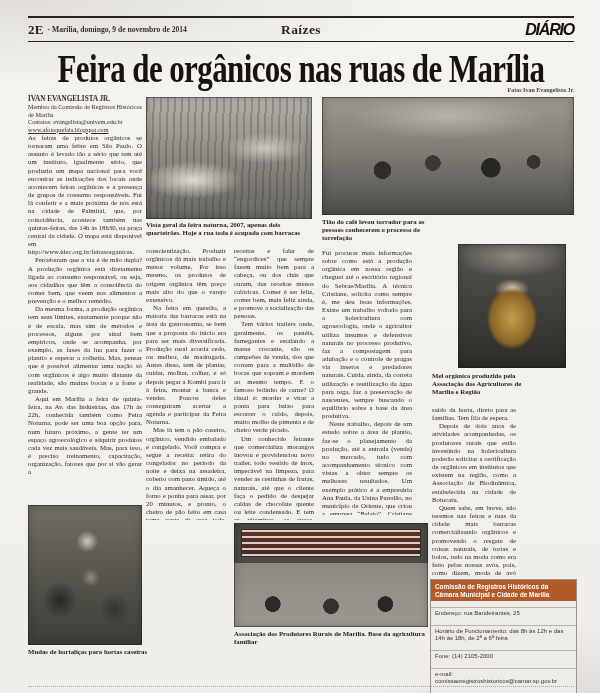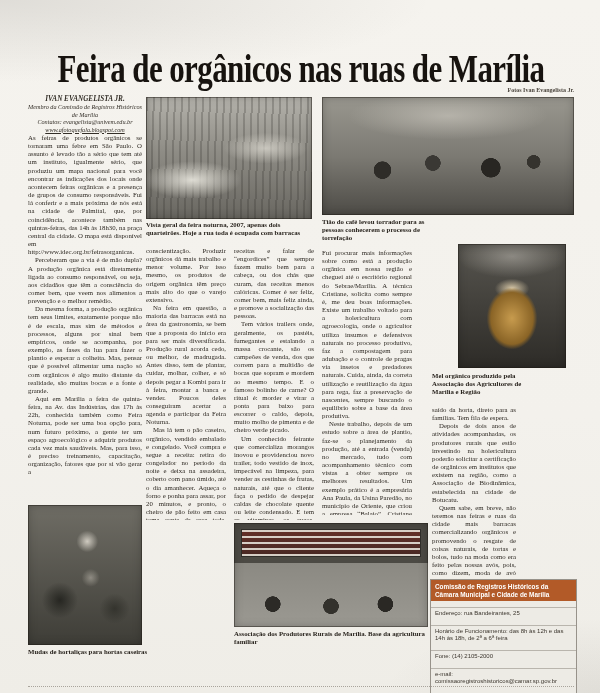--- a/index.html
+++ b/index.html
@@ -21,21 +21,21 @@
   .logo{margin-left:auto;font-family:"Liberation Sans",sans-serif;font-weight:900;font-style:italic;
     font-size:16px;letter-spacing:-1.2px;color:#14110e;transform:scaleY(1.05);}
   
   #headline{left:28px;top:46px;width:546px;text-align:center;font-weight:bold;
     font-size:31px;letter-spacing:-.6px;color:#17130f;transform:scaleY(1.30);transform-origin:50% 0;white-space:nowrap;}
   #credit{left:318px;top:87px;width:256px;text-align:right;font-size:6px;font-weight:bold;color:#4a443c;}
   
   .coltext{font-size:6.8px;line-height:8.15px;text-align:justify;overflow:hidden;color:#2d2822;}
   .coltext p{margin:0;text-indent:7px;}
   .coltext p:first-child{text-indent:0;}
-  #byline{left:28px;top:96px;width:114px;text-align:center;line-height:7.4px;color:#332e27;font-style:italic;}
+  #byline{left:28px;top:96px;width:114px;line-height:7.4px;color:#332e27;}
   .byl-author{font-weight:bold;font-size:7.2px;}
   .byl-role,.byl-contact,.byl-site{font-size:6.2px;}
   .byl-site{text-decoration:underline;}
   #col1{left:28px;top:134px;width:114px;height:368px;}
   #col2{left:146px;top:247px;width:80px;height:273px;}
   #col3{left:234px;top:247px;width:80px;height:273px;}
   #col4{left:322px;top:249px;width:90px;height:266px;}
   #col5{left:432px;top:406px;width:84px;height:170px;}
   
   .photo{box-shadow:inset 0 0 0 1px rgba(30,26,20,.45), inset 0 0 10px rgba(0,0,0,.25);}
@@ -83,20 +83,26 @@
     font-family:"Liberation Sans",sans-serif;}
   #infobox .ib-title{color:#fff;font-weight:bold;font-size:6.4px;line-height:7.6px;padding:3px 4px;}
   #infobox .ib-row{font-size:6px;line-height:7px;padding:2px 4px;border-top:1px solid #b9b5ad;color:#3c362e;}
   #bottom-rule{left:28px;top:686px;width:546px;border-top:1px dotted #a9a49c;height:0;}
 </style>
 </head>
 <body>
 
 <div id="scan">
 
+  <div id="masthead" class="abs">
+    <span class="edition">2E</span>
+    <span class="dateline">- Marília, domingo, 9 de novembro de 2014</span>
+    <span class="section">Raízes</span>
+    <span class="logo">DIÁRIO</span>
+  </div>
 
   <div id="headline" class="abs">Feira de orgânicos nas ruas de Marília</div>
   <div id="credit" class="abs">Fotos Ivan Evangelista Jr.</div>
 
   <div id="byline" class="abs">
     <div class="byl-author">IVAN EVANGELISTA JR.</div>
     <div class="byl-role">Membro da Comissão de Registros Históricos de Marília</div>
     <div class="byl-contact">Contatos: evangelista@univem.edu.br</div>
     <div class="byl-site">www.afotoquefala.blogspot.com</div>
   </div>

